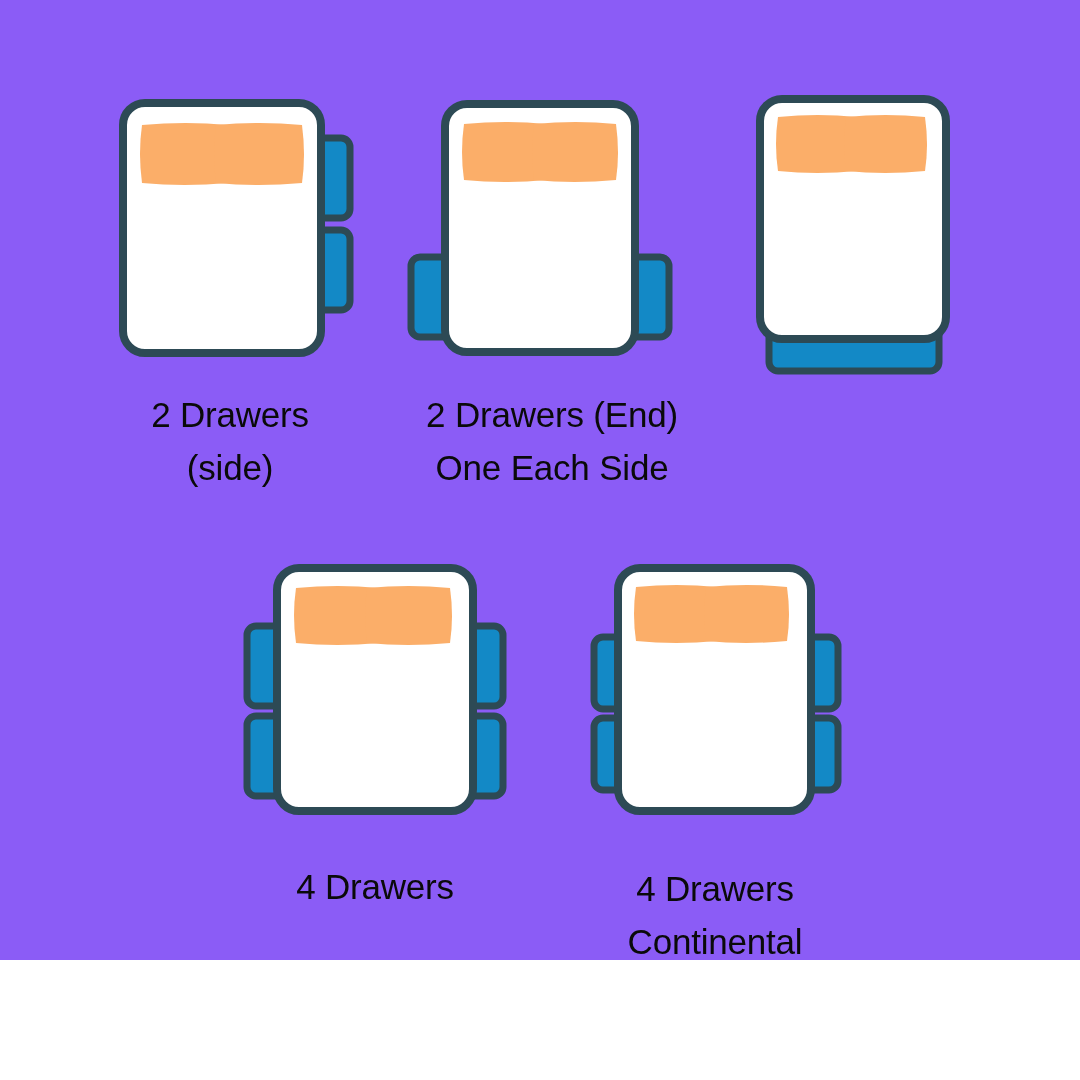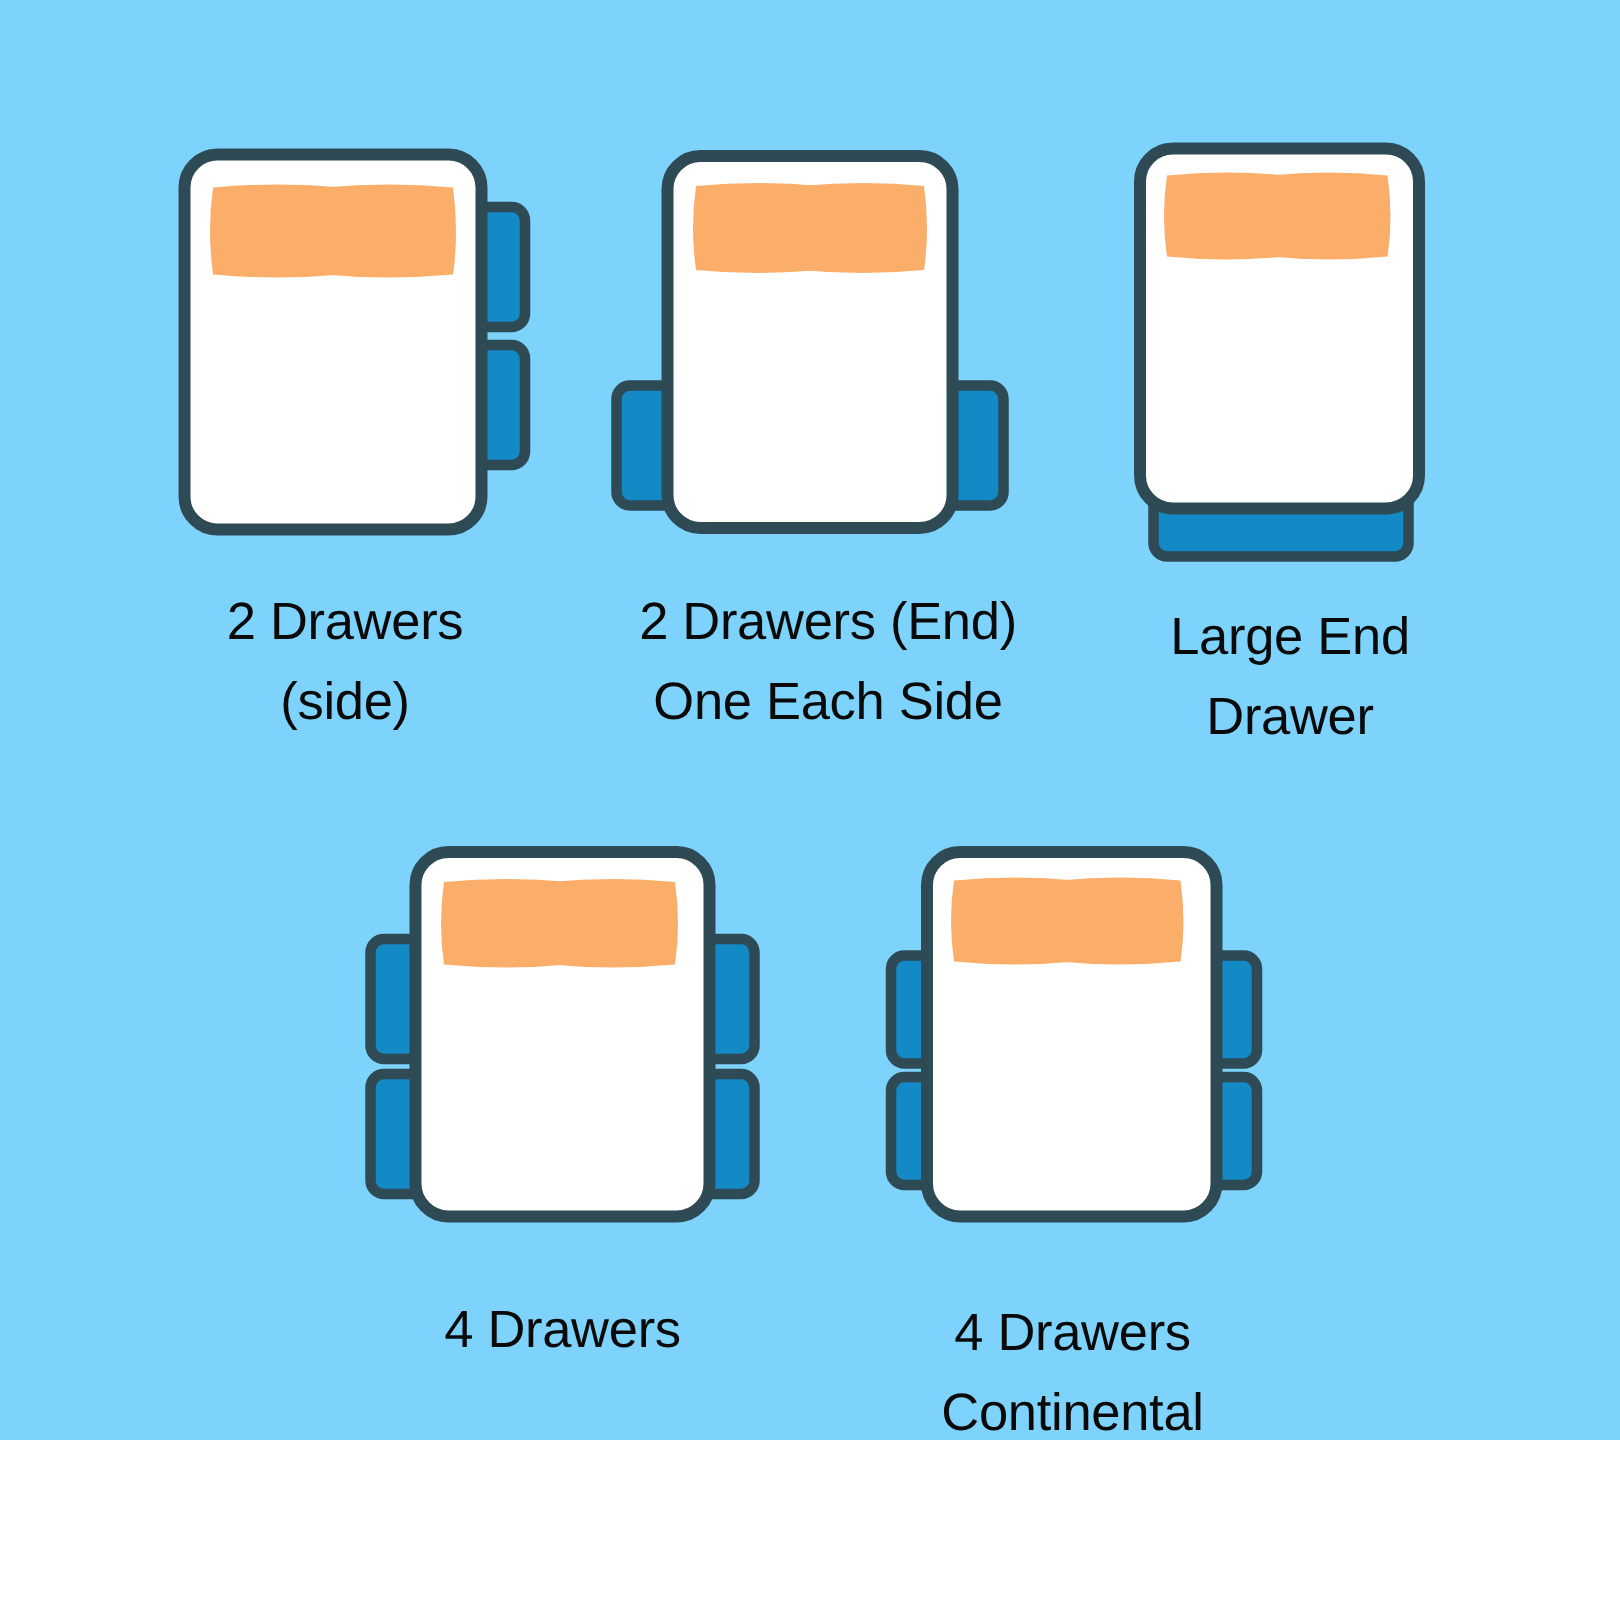--- a/index.html
+++ b/index.html
@@ -11,21 +11,21 @@
     width: 1080px;
     height: 1080px;
     font-family: "Liberation Sans", sans-serif;
     overflow: hidden;
     position: relative;
   }
   #canvas {
     position: relative;
     width: 1080px;
     height: 960px;
-    background: #7dd3fc;
+    background: #8b5cf6;
   }
   .bed-item {
     position: absolute;
   }
   .bed-svg {
     display: block;
   }
   .bed-label {
     position: absolute;
     text-align: center;
@@ -77,22 +77,20 @@
     <svg class="bed-svg" width="230" height="300" viewBox="0 0 230 300">
 
       <rect x="24" y="240" width="170" height="46" rx="9" ry="9" fill="#1389c6" stroke="#2d4a55" stroke-width="7"></rect>
 
       <rect x="15" y="14" width="186" height="240" rx="22" ry="22" fill="#ffffff" stroke="#2d4a55" stroke-width="8"></rect>
 
       <path d="M33 32 q40 -4 79 0 q4 28 0 54 q-40 4 -79 0 q-4 -27 0 -54 z" fill="#fbae69"></path>
       <path d="M101 32 q40 -4 79 0 q4 28 0 54 q-40 4 -79 0 q-4 -27 0 -54 z" fill="#fbae69"></path>
     </svg>
   </div>
-  <div class="bed-label" style="left:730px; top:398px; width:260px;">Large End
-Drawer</div>
 
   <div class="bed-item" style="left:235px; top:555px;">
     <svg class="bed-svg" width="280" height="270" viewBox="0 0 280 270">
 
       <rect x="12" y="71" width="42" height="80" rx="9" ry="9" fill="#1389c6" stroke="#2d4a55" stroke-width="7"></rect>
       <rect x="12" y="161" width="42" height="80" rx="9" ry="9" fill="#1389c6" stroke="#2d4a55" stroke-width="7"></rect>
 
       <rect x="226" y="71" width="42" height="80" rx="9" ry="9" fill="#1389c6" stroke="#2d4a55" stroke-width="7"></rect>
       <rect x="226" y="161" width="42" height="80" rx="9" ry="9" fill="#1389c6" stroke="#2d4a55" stroke-width="7"></rect>
 

